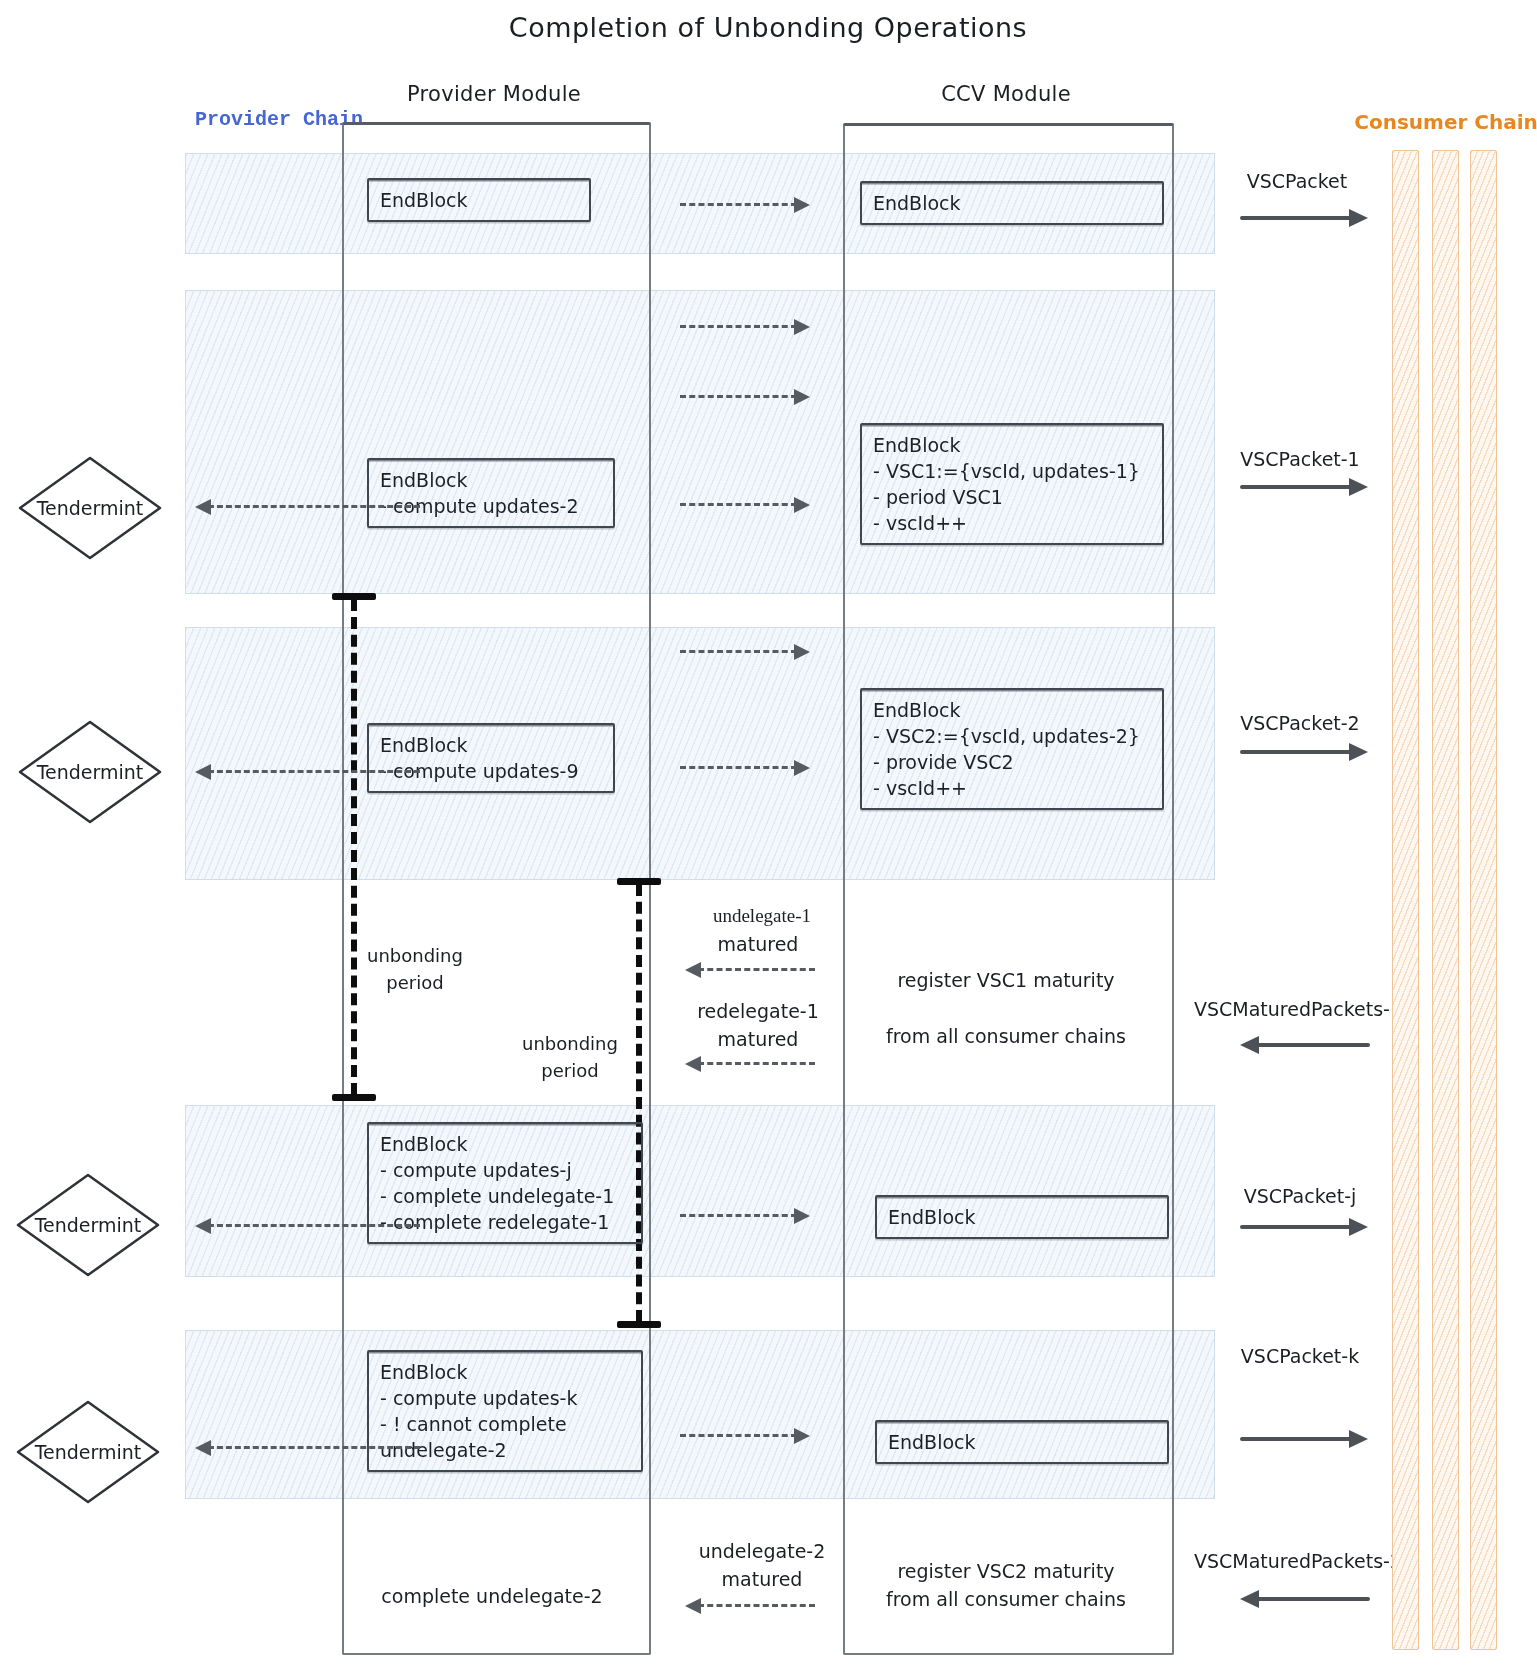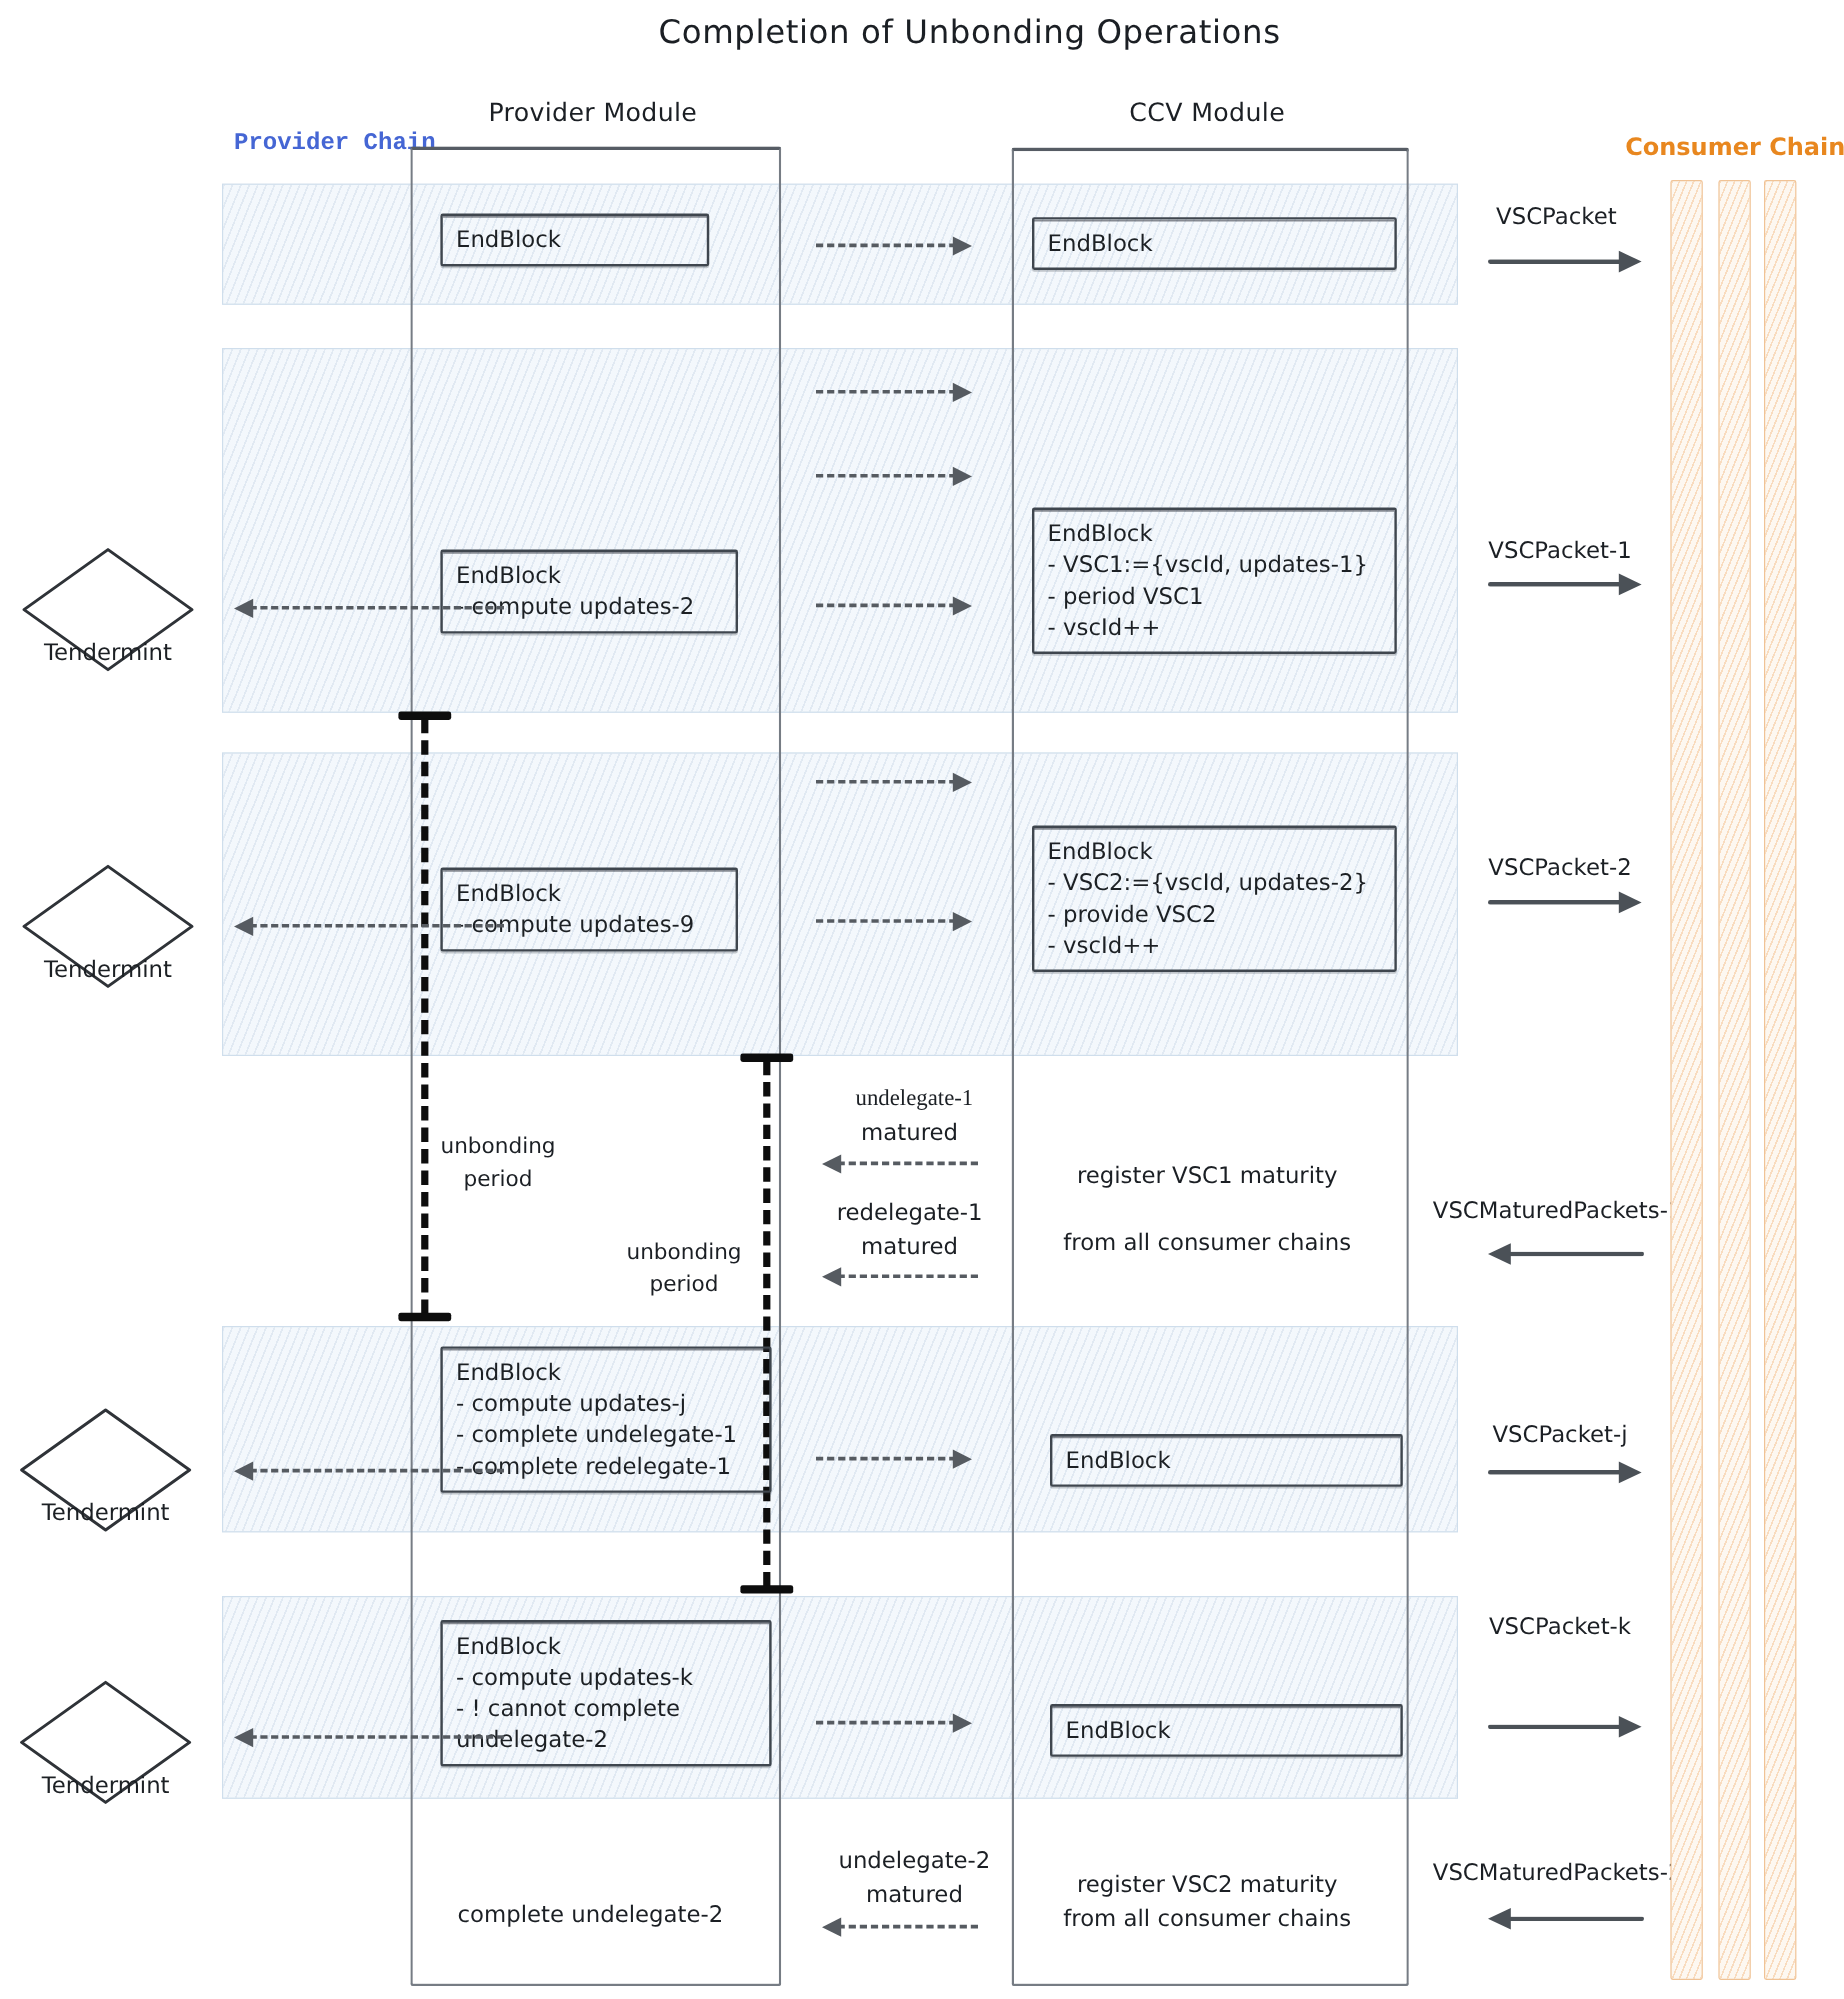--- a/index.html
+++ b/index.html
@@ -57,28 +57,28 @@
                 border-left:19px solid #4b5157; border-top:9px solid transparent; border-bottom:9px solid transparent; }
   .sl::before { content:""; position:absolute; left:15px; right:0; top:7px; border-top:4px solid #4b5157; border-radius:2px; }
   .sl::after  { content:""; position:absolute; left:0; top:0; width:0; height:0;
                 border-right:19px solid #4b5157; border-top:9px solid transparent; border-bottom:9px solid transparent; }
 
   .tdash { position:absolute; width:0; border-left:6px dashed #0d0d0d; z-index:3; }
   .tcap  { position:absolute; width:44px; height:7px; background:#0d0d0d; border-radius:2px; z-index:3; }
 
   .diamond { position:absolute; width:150px; height:110px; z-index:4; }
   .diamond svg { position:absolute; left:0; top:0; }
-  .diamond .dl { position:absolute; left:0; right:0; top:44px; text-align:center; font-size:19px;margin-top:36px; }
+  .diamond .dl { position:absolute; left:0; right:0; top:44px; text-align:center; font-size:19px; }
 </style>
 </head>
 <body>
 
 <div id="stage">
 
-  <div class="t tc title" style="left:808px; top:12px;text-align:right;">Completion of Unbonding Operations</div>
+  <div class="t tc title" style="left:768px; top:12px;text-align:right;">Completion of Unbonding Operations</div>
   <div class="t tc hdr" style="left:494px; top:82px;">Provider Module</div>
   <div class="t tc hdr" style="left:1006px; top:82px;">CCV Module</div>
   <div class="t chain-label provider" style="left:195px; top:108px;">Provider Chain</div>
   <div class="t tc chain-label consumer" style="left:1452px; top:110px;">Consumer Chains</div>
 
   <div class="band" style="top:153px; height:99px;"></div>
   <div class="band" style="top:290px; height:302px;"></div>
   <div class="band" style="top:627px; height:251px;"></div>
   <div class="band" style="top:1105px; height:170px;"></div>
   <div class="band" style="top:1330px; height:167px;"></div>

